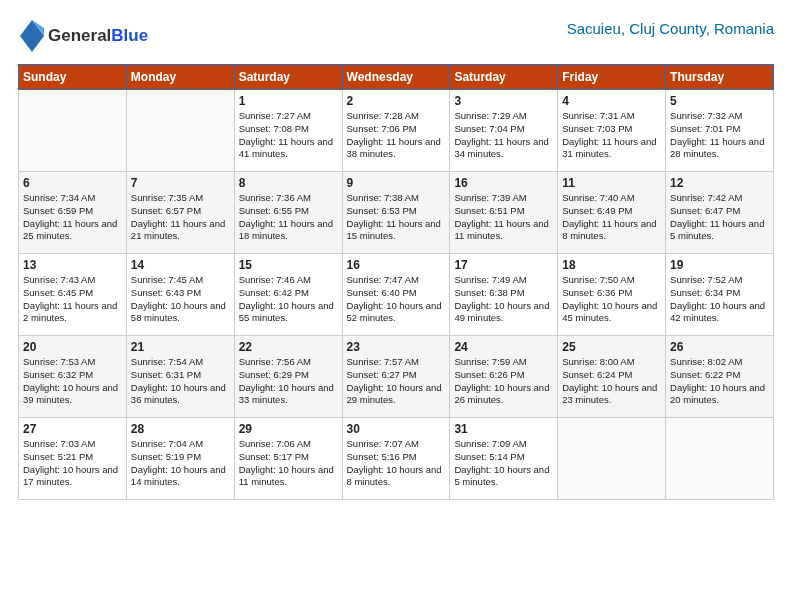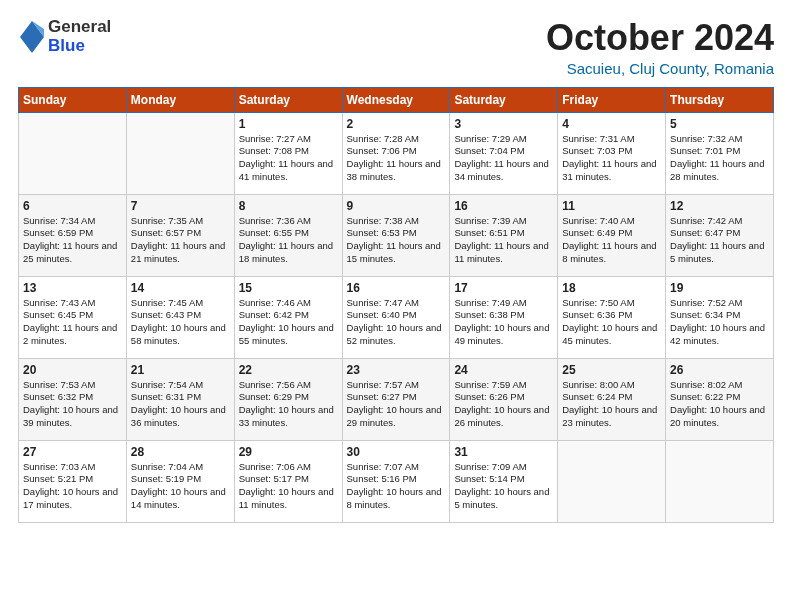--- a/index.html
+++ b/index.html
@@ -22,21 +22,21 @@
       align-items: flex-start;
       margin-bottom: 10px;
     }
     .logo {
       display: flex;
       align-items: center;
       gap: 0;
     }
     .logo-text {
       display: flex;
-      flex-direction: column;
+      flex-direction: row;
       line-height: 1.1;
     }
     .logo-general {
       font-size: 17px;
       font-weight: bold;
       color: #333;
     }
     .logo-blue {
       font-size: 17px;
       font-weight: bold;
@@ -111,21 +111,20 @@
       <svg class="logo-icon" viewBox="0 0 28 36" xmlns="http://www.w3.org/2000/svg">
         <polygon points="14,2 26,18 14,34 2,18" fill="#2a6db5"></polygon>
         <polygon points="14,2 26,10 26,18" fill="#5ba3e0"></polygon>
       </svg>
       <div class="logo-text">
         <span class="logo-general">General</span>
         <span class="logo-blue">Blue</span>
       </div>
     </div>
     <div class="title-block">
-      <div class="month-title">October 2024</div>
       <div class="subtitle">Sacuieu, Cluj County, Romania</div>
     </div>
   </div>
 
   <table class="calendar-table">
     <thead>
       <tr>
         <th>Sunday</th>
         <th>Monday</th>
         <th>Saturday</th>

